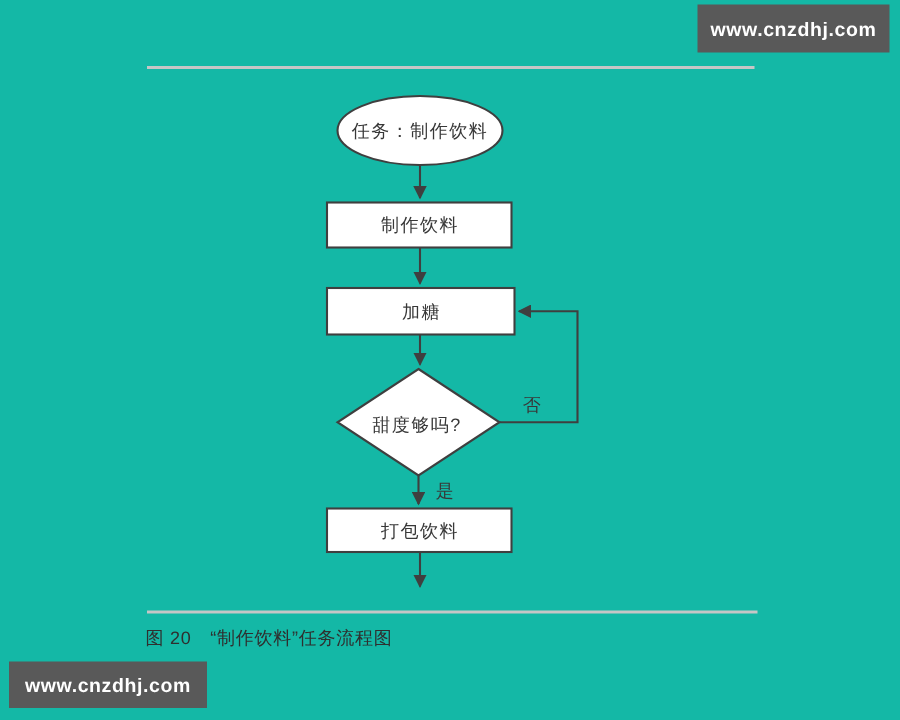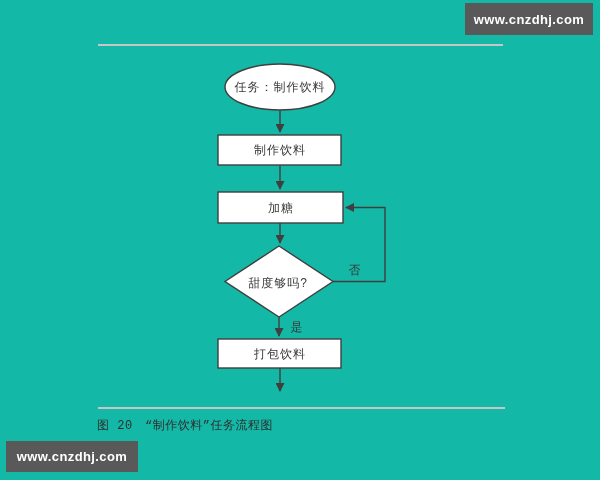--- a/index.html
+++ b/index.html
@@ -12,21 +12,21 @@
     font-weight:bold; font-size:13px; letter-spacing:0.4px;
     display:flex; align-items:center; justify-content:center;
   }
   .wm-top { left:465px; top:3px; width:128px; height:32px; }
   .wm-bottom { left:6px; top:441px; width:132px; height:31px; }
   .rule { position:absolute; height:2px; background:#c6c6c6; }
   .rule-top { left:98px; top:44px; width:405px; }
   .rule-bottom { left:98px; top:407px; width:407px; }
   .caption {
     position:absolute; left:97px; top:417px; font-size:12px;
-    color:#2f2f2f; letter-spacing:0.5px; white-space:pre;font-family:Liberation Mono, monospace;
+    color:#2f2f2f; letter-spacing:0.5px; white-space:pre;
   }
   svg.flow { position:absolute; left:0; top:0; }
   svg.flow .shape { fill:#ffffff; stroke:#3f3f3f; stroke-width:1.4; }
   svg.flow .conn { fill:none; stroke:#3f3f3f; stroke-width:1.4; }
   svg.flow text {
     font-family:"Liberation Sans","DejaVu Sans",sans-serif;
     font-size:12px; fill:#383838; text-anchor:middle; letter-spacing:1px;
   }
 </style>
 </head>

